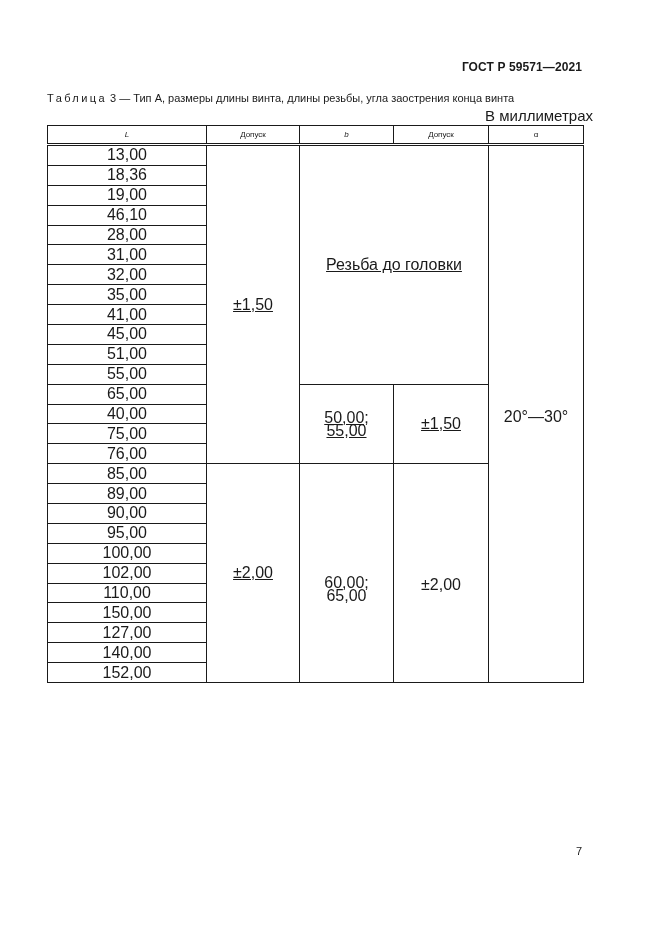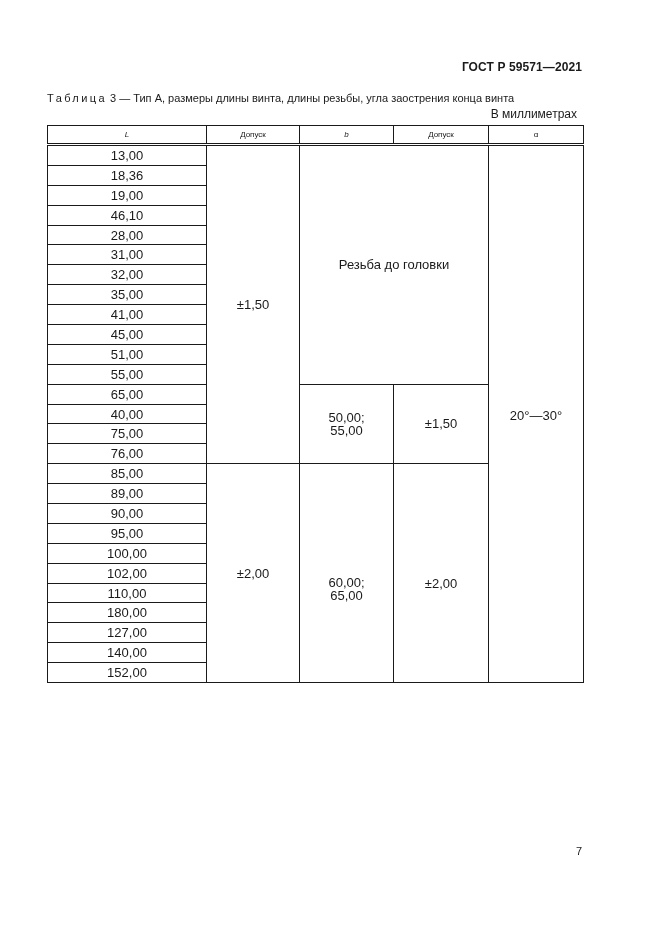--- a/index.html
+++ b/index.html
@@ -10,46 +10,46 @@
     .doc-code {
       position: absolute; right: 79px; top: 60px;
       font-size: 12px; font-weight: bold; letter-spacing: 0.1px;
     }
     .caption {
       position: absolute; left: 47px; top: 92px;
       font-size: 11px;
     }
     .caption .spaced { letter-spacing: 2.4px; }
     .units {
-      position: absolute; right: 84px; top: 107px;
-      font-size: 12px;
+      position: absolute; right: 68px; top: 107px;
+      font-size: 15px;
     }
     .page-num {
       position: absolute; right: 79px; top: 845px;
       font-size: 11px;
     }
     table.spec {
       position: absolute; left: 47px; top: 125px;
       width: 536px; border-collapse: collapse; table-layout: fixed;
     }
     table.spec col.c1 { width: 159px; }
     table.spec col.c2 { width: 93px; }
     table.spec col.c3 { width: 94px; }
     table.spec col.c4 { width: 95px; }
     table.spec col.c5 { width: 95px; }
     table.spec th, table.spec td {
       border: 1px solid #1a1a1a; padding: 0; text-align: center;
-      font-weight: normal; font-size: 13px;
+      font-weight: normal; font-size: 16px;
     }
     table.spec th {
       height: 17px; font-size: 8px; border-bottom: 3px double #1a1a1a;
     }
     table.spec th.it { font-style: italic; }
     table.spec td.l { height: 18.9px; }
-    table.spec td.merged { vertical-align: middle; }
+    table.spec td.merged { vertical-align: middle; text-decoration: underline; }
     table.spec td.b-top { vertical-align: top; padding-top: 112px; }
     table.spec td.tol-top { vertical-align: top; padding-top: 112px; }
     table.spec td.angle { vertical-align: top; padding-top: 262px; }
     table.spec td.two-line { line-height: 13px; }
   </style>
 </head>
 <body>
 
 <div class="doc-code">ГОСТ Р 59571—2021</div>
 
@@ -155,21 +155,21 @@
     <tr>
         <td class="l">100,00</td>
       </tr>
     <tr>
         <td class="l">102,00</td>
       </tr>
     <tr>
         <td class="l">110,00</td>
       </tr>
     <tr>
-        <td class="l">180,00</td>
+        <td class="l">150,00</td>
       </tr>
     <tr>
         <td class="l">127,00</td>
       </tr>
     <tr>
         <td class="l">140,00</td>
       </tr>
     <tr>
         <td class="l">152,00</td>
       </tr>

